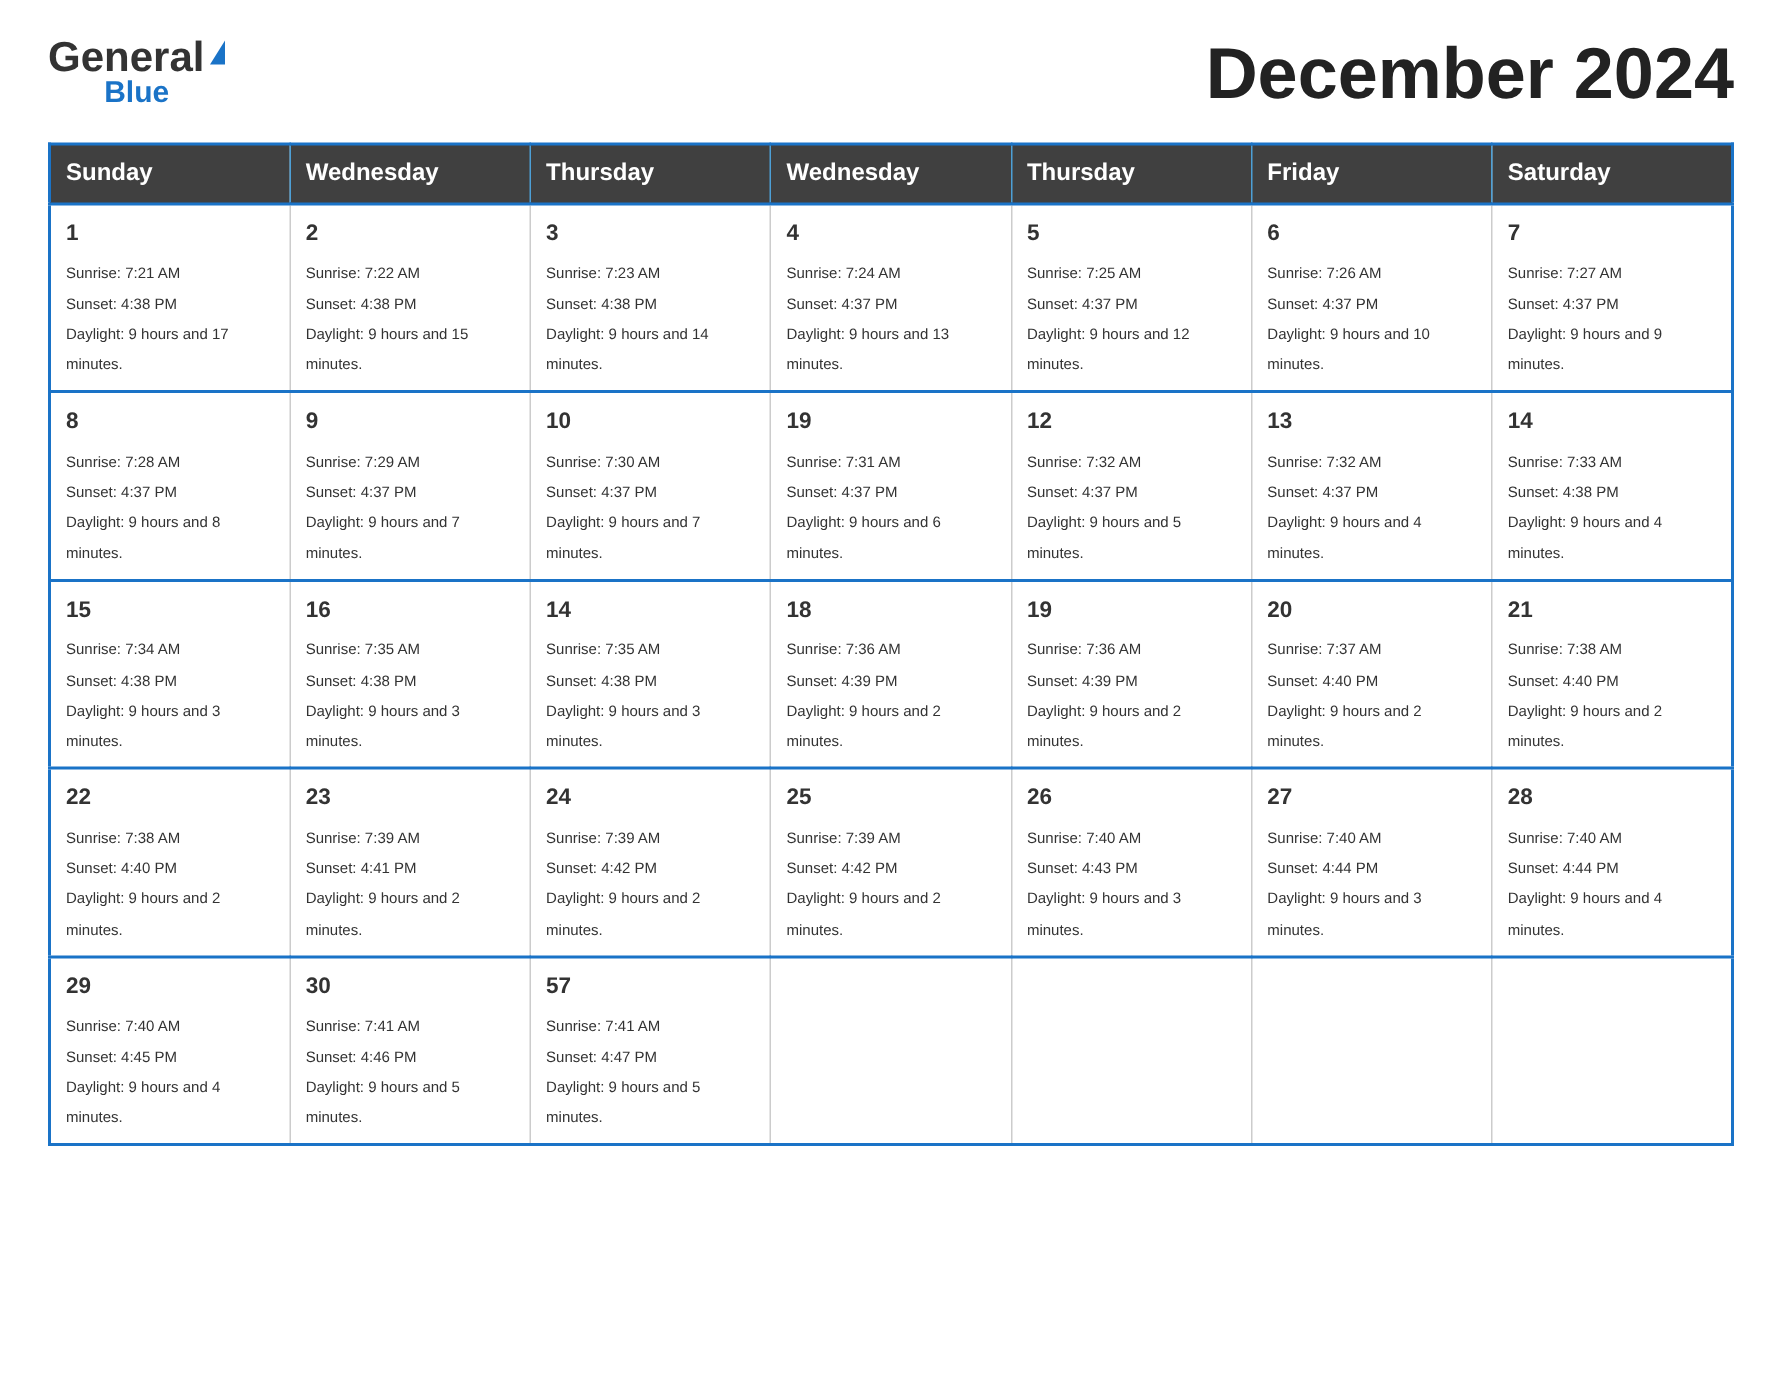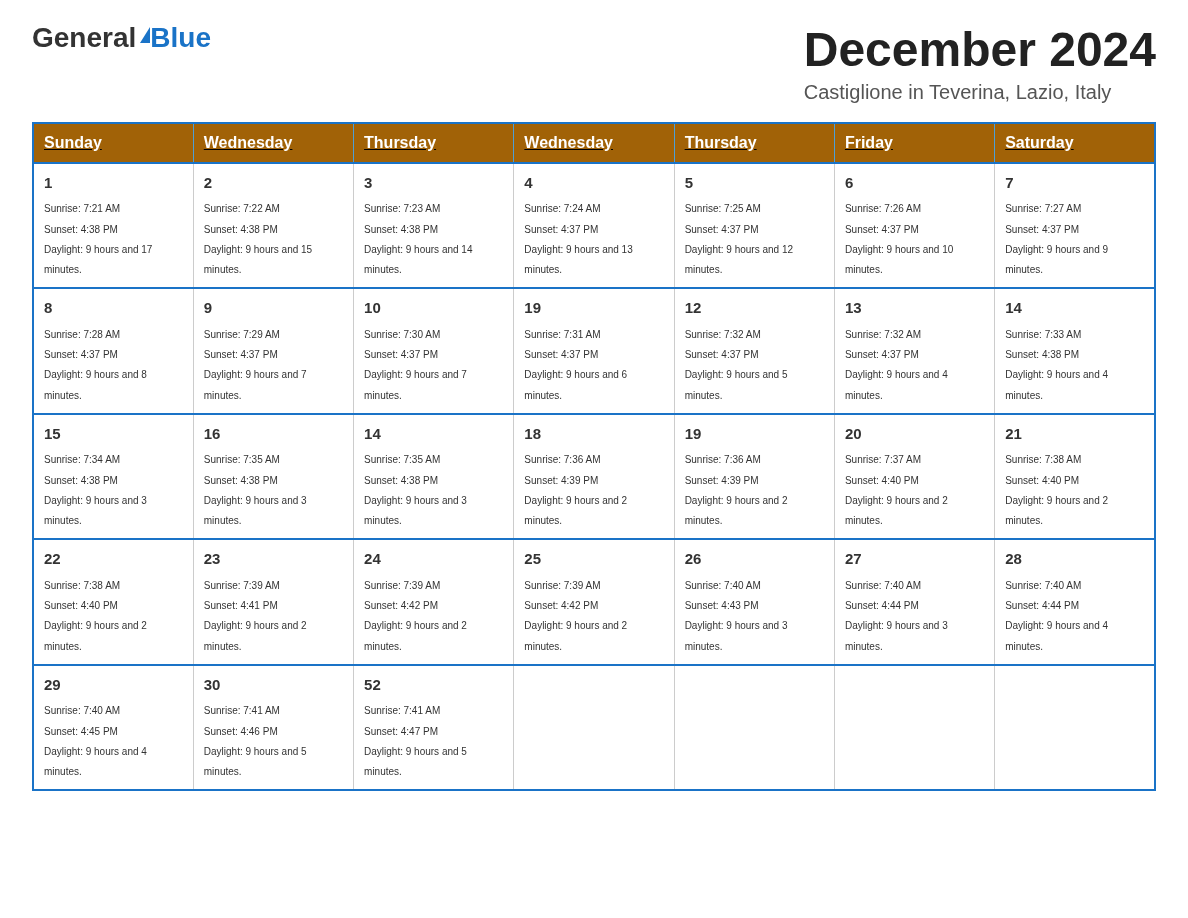--- a/index.html
+++ b/index.html
@@ -11,68 +11,67 @@
       min-height: 918px;
     }
     .header {
       display: flex;
       justify-content: space-between;
       align-items: flex-start;
       margin-bottom: 18px;
     }
     .logo {
       display: flex;
-      flex-direction: row;
+      flex-direction: column;
       align-items: center;
     }
     .logo-general {
       font-size: 28px;
       font-weight: bold;
       color: #333;
       line-height: 1;
     }
     .logo-blue {
-      font-size: 28px;
+      font-size: 20px;
       font-weight: bold;
       color: #1a73c7;
       line-height: 1;
     }
     .logo-triangle {
       display: inline-block;
       width: 0;
       height: 0;
       border-left: 10px solid transparent;
       border-bottom: 16px solid #1a73c7;
       margin-left: 4px;
       vertical-align: middle;
       position: relative;
       top: -3px;
     }
     .header-right {
-      text-align: left;
+      text-align: right;
     }
     .month-title {
       font-size: 48px;
       font-weight: bold;
       color: #222;
       line-height: 1.1;
     }
     .location-title {
       font-size: 20px;
       color: #555;
       margin-top: 4px;
     }
     table {
       width: 100%;
       border-collapse: collapse;
       border: 2px solid #1a73c7;
     }
     thead tr {
-      background-color: #a16207;
-      text-decoration: underline;
+      background-color: #404040;
     }
     thead th {
       color: #fff;
       font-size: 16px;
       font-weight: 600;
       padding: 10px 10px;
       text-align: left;
       border-right: 1px solid #4d9fd6;
     }
     thead th:last-child {
@@ -115,21 +114,20 @@
     <div style="display:flex; align-items:center; line-height:1;">
       <span class="logo-general">General</span>
       <span class="logo-triangle"></span>
     </div>
     <div>
       <span class="logo-blue">Blue</span>
     </div>
   </div>
   <div class="header-right">
     <div class="month-title">December 2024</div>
-    <div class="location-title">Castiglione in Teverina, Lazio, Italy</div>
   </div>
 </div>
 
 <table>
   <thead>
     <tr>
     <th>Sunday</th>
         <th>Wednesday</th>
         <th>Thursday</th>
         <th>Wednesday</th>
@@ -171,20 +169,20 @@
         <td><span class="day-num">23</span><span class="cell-text">Sunrise: 7:39 AM<br>Sunset: 4:41 PM<br>Daylight: 9 hours and 2 minutes.</span></td>
         <td><span class="day-num">24</span><span class="cell-text">Sunrise: 7:39 AM<br>Sunset: 4:42 PM<br>Daylight: 9 hours and 2 minutes.</span></td>
         <td><span class="day-num">25</span><span class="cell-text">Sunrise: 7:39 AM<br>Sunset: 4:42 PM<br>Daylight: 9 hours and 2 minutes.</span></td>
         <td><span class="day-num">26</span><span class="cell-text">Sunrise: 7:40 AM<br>Sunset: 4:43 PM<br>Daylight: 9 hours and 3 minutes.</span></td>
         <td><span class="day-num">27</span><span class="cell-text">Sunrise: 7:40 AM<br>Sunset: 4:44 PM<br>Daylight: 9 hours and 3 minutes.</span></td>
         <td><span class="day-num">28</span><span class="cell-text">Sunrise: 7:40 AM<br>Sunset: 4:44 PM<br>Daylight: 9 hours and 4 minutes.</span></td>
       </tr>
       <tr>
         <td><span class="day-num">29</span><span class="cell-text">Sunrise: 7:40 AM<br>Sunset: 4:45 PM<br>Daylight: 9 hours and 4 minutes.</span></td>
         <td><span class="day-num">30</span><span class="cell-text">Sunrise: 7:41 AM<br>Sunset: 4:46 PM<br>Daylight: 9 hours and 5 minutes.</span></td>
-        <td><span class="day-num">52</span><span class="cell-text">Sunrise: 7:41 AM<br>Sunset: 4:47 PM<br>Daylight: 9 hours and 5 minutes.</span></td>
+        <td><span class="day-num">57</span><span class="cell-text">Sunrise: 7:41 AM<br>Sunset: 4:47 PM<br>Daylight: 9 hours and 5 minutes.</span></td>
         <td class="empty-cell"></td>
         <td class="empty-cell"></td>
         <td class="empty-cell"></td>
         <td class="empty-cell"></td>
       </tr>
     </tbody>
 </table>
 
 </body></html>

